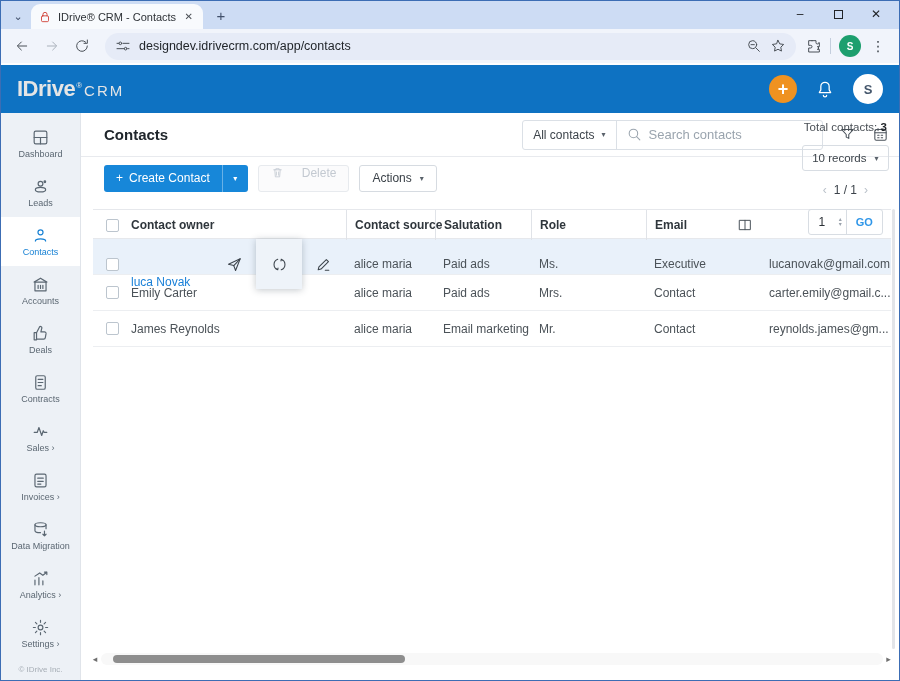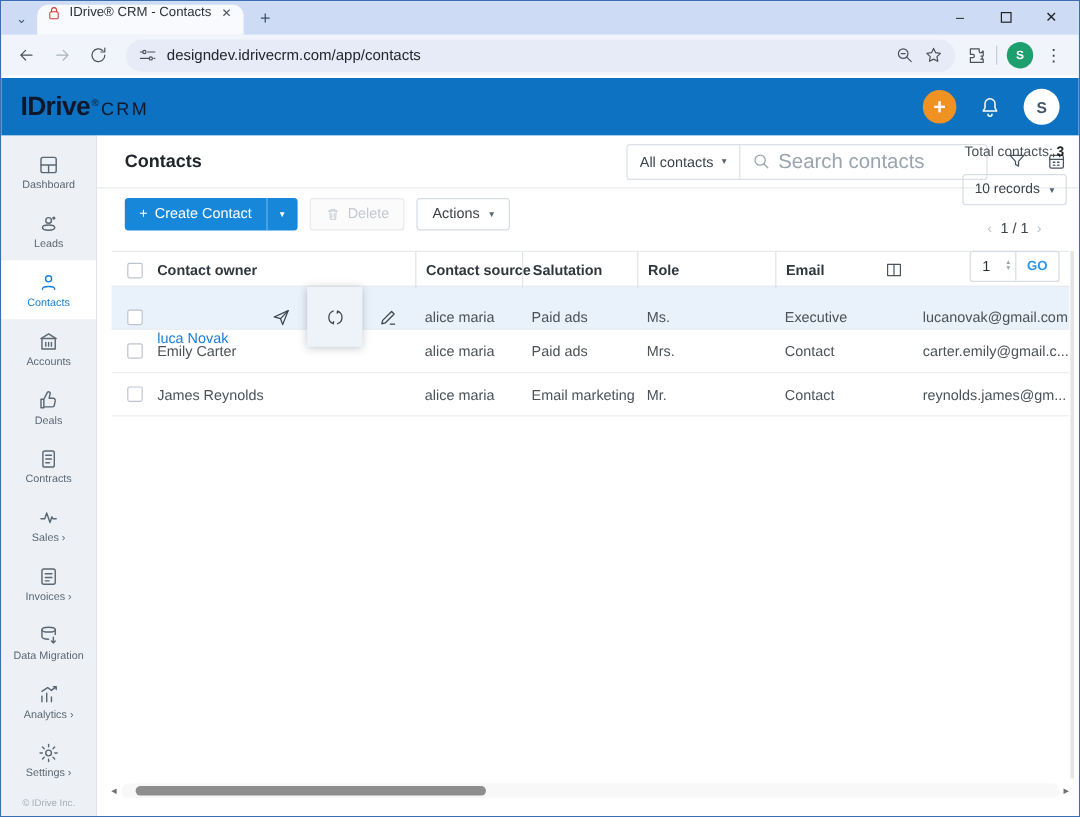--- a/index.html
+++ b/index.html
@@ -2,21 +2,21 @@
 <html><head>
 <meta charset="utf-8">
 <style>
   * { margin:0; padding:0; box-sizing:border-box; }
   html,body { background:#9aa7b8; font-family:"Liberation Sans", sans-serif; }
   .window { width:900px; height:681px; background:#fff; border:1px solid #3c6db4; position:relative; overflow:hidden; }
 
   
   .tabstrip { height:28px; background:#cddcf4; display:flex; align-items:flex-end; padding:0 4px; }
   .tab-chevron { width:18px; height:18px; margin:0 4px 4px 4px; border:none; background:transparent; border-radius:4px; color:#41506b; font-size:11px; line-height:16px; cursor:pointer; }
-  .tab { width:172px; height:25px; background:#f8fafd; border-radius:9px 9px 0 0; display:flex; align-items:flex-start; padding:0 7px; gap:6px; }
+  .tab { width:172px; height:25px; background:#f8fafd; border-radius:9px 9px 0 0; display:flex; align-items:center; padding:0 7px; gap:6px; }
   .favicon { width:14px; height:14px; display:inline-flex; }
   .tab-title { font-size:11px; color:#2e3237; white-space:nowrap; overflow:hidden; flex:1; }
   .tab-close { font-size:10px; color:#4a4f55; padding:1px 3px; border-radius:50%; cursor:pointer; }
   .newtab { width:24px; height:24px; margin:0 0 2px 6px; border:none; background:transparent; font-size:15px; color:#41506b; cursor:pointer; }
   .wincontrols { margin-left:auto; display:flex; align-self:flex-start; }
   .wincontrols > span { width:38px; height:26px; display:flex; align-items:center; justify-content:center; font-size:12px; color:#202326; cursor:pointer; }
   .maxbox i { display:block; width:9px; height:9px; border:1.2px solid #202326; }
 
   .toolbar { height:34px; background:#f1f4fb; display:flex; align-items:center; padding:0 8px; gap:4px; }
   .navbtn { width:26px; height:26px; display:flex; align-items:center; justify-content:center; border-radius:50%; cursor:pointer; }
@@ -24,21 +24,21 @@
   .omnibox { flex:1; height:27px; background:#e6ebf7; border-radius:14px; display:flex; align-items:center; padding:0 10px; gap:8px; margin:0 6px; }
   .omnibox .url { font-size:12.5px; color:#22262b; flex:1; }
   .oicon { width:16px; height:16px; display:inline-flex; cursor:pointer; }
   .tb-divider { width:1px; height:16px; background:#c4cedd; margin:0 4px; }
   .profile-badge { width:22px; height:22px; border-radius:50%; background:#1d9f6e; color:#fff; font-size:10px; font-weight:bold; display:flex; align-items:center; justify-content:center; cursor:pointer; }
   .kebab { font-size:14px; color:#3c4249; padding:0 6px; cursor:pointer; }
   .chrome-gap { height:2px; background:#fdfdfe; }
 
   
   .appheader { height:48px; background:#0e72c2; display:flex; align-items:center; padding:0 16px; }
-  .logo { color:#0f172a; display:flex; align-items:baseline; cursor:pointer; }
+  .logo { color:#e5e5e5; display:flex; align-items:baseline; cursor:pointer; }
   .logo-main { font-size:22px; font-weight:bold; letter-spacing:-0.5px; }
   .logo-reg { font-size:8px; vertical-align:super; position:relative; top:-8px; margin:0 2px 0 1px; }
   .logo-sub { font-size:15px; font-weight:300; letter-spacing:2px; }
   .hdr-right { margin-left:auto; display:flex; align-items:center; gap:18px; }
   .add-btn { width:28px; height:28px; border-radius:50%; background:#ef9221; color:#fff; font-size:18px; font-weight:bold; display:flex; align-items:center; justify-content:center; border:none; cursor:pointer; line-height:1; }
   .bell { width:20px; height:20px; display:inline-flex; cursor:pointer; }
   .user-avatar { width:30px; height:30px; border-radius:50%; background:#fff; color:#44566b; font-size:13px; font-weight:bold; display:flex; align-items:center; justify-content:center; cursor:pointer; }
 
   
   .appbody { display:flex; height:567px; }
@@ -51,30 +51,30 @@
   .sb-footer { position:absolute; bottom:6px; width:100%; text-align:center; font-size:8px; color:#a7aeb6; }
 
   .main { flex:1; position:relative; background:#fff; }
   .page-head { height:44px; display:flex; align-items:center; padding:0 14px 0 23px; border-bottom:1px solid #e8eaee; }
   .page-title { font-size:15px; font-weight:bold; color:#20262c; }
   .head-right { margin-left:auto; display:flex; align-items:center; }
   .filterbox { display:flex; align-items:center; height:30px; border:1px solid #dbe0e6; border-radius:3px; background:#fff; }
   .seg-all { display:flex; align-items:center; gap:7px; padding:0 10px; font-size:12px; color:#3c434a; cursor:pointer; height:100%; border-right:1px solid #dbe0e6; }
   .caret { font-size:8px; color:#5a626b; }
   .seg-search { display:flex; align-items:center; gap:6px; padding:0 9px; width:205px; }
-  .seg-search input { border:none; outline:none; font-size:17px; color:#ec4899; width:160px; background:transparent; font-family:"Liberation Sans",sans-serif; }
+  .seg-search input { border:none; outline:none; font-size:13px; color:#ec4899; width:160px; background:transparent; font-family:"Liberation Sans",sans-serif; }
   .seg-search input::placeholder { color:#9aa4ae; }
   .head-icon { width:17px; height:17px; display:inline-flex; color:#4a525a; cursor:pointer; }
   .head-icon.f1 { margin-left:16px; } .head-icon.f2 { margin-left:16px; }
 
   .action-bar { height:42px; display:flex; align-items:center; padding:0 14px 0 23px; gap:10px; }
   .create-btn { display:flex; height:27px; background:#1787d9; border-radius:3px; overflow:hidden; cursor:pointer; }
   .create-main { display:flex; align-items:center; gap:6px; color:#fff; font-size:12px; padding:0 12px; }
   .create-caret { width:26px; display:flex; align-items:center; justify-content:center; color:#fff; font-size:8px; border-left:1px solid rgba(255,255,255,.35); }
-  .delete-btn { display:flex; align-items:center; gap:6px; height:27px; padding:0 12px; background:#fbfbfc; border:1px solid #e7eaee; border-radius:3px; color:#c3c9d1; font-size:12px; cursor:default; }
+  .delete-btn { display:flex; gap:18px; height:27px; padding:0 12px; background:#fbfbfc; border:1px solid #e7eaee; border-radius:3px; color:#c3c9d1; font-size:12px; cursor:default; }
   .delete-btn svg { width:13px; height:13px; }
   .actions-btn { display:flex; align-items:center; gap:8px; height:27px; padding:0 12px; background:#fff; border:1px solid #d6dbe1; border-radius:3px; color:#383f46; font-size:12px; cursor:pointer; }
   .bar-right { margin-left:auto; display:flex; align-items:center; gap:12px;flex-direction:column; }
   .total-text { font-size:11.5px; color:#4a5056; }
   .total-text b { color:#22262a; }
   .records-box { display:flex; align-items:center; gap:8px; height:26px; padding:0 9px; border:1px solid #d8dde3; border-radius:3px; font-size:11.5px; color:#3c434a; cursor:pointer; }
   .pager { display:flex; align-items:center; gap:7px; font-size:12px; color:#3c434a; }
   .pchev { color:#b9c0c9; font-size:12px; cursor:pointer; }
   .goto { display:flex; align-items:center; height:26px; border:1px solid #d8dde3; border-radius:3px; overflow:hidden; }
   .goto input { width:26px; border:none; outline:none; text-align:center; font-size:12px; color:#2b3036; font-family:"Liberation Sans",sans-serif; }

